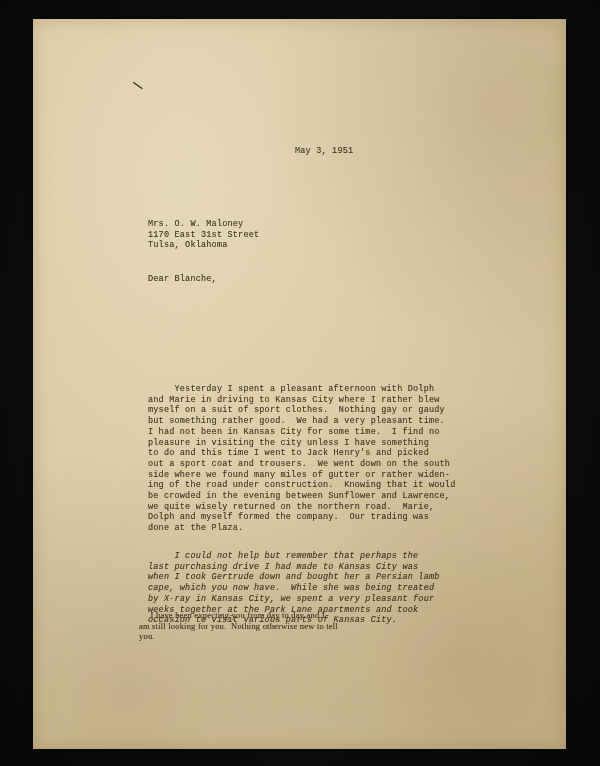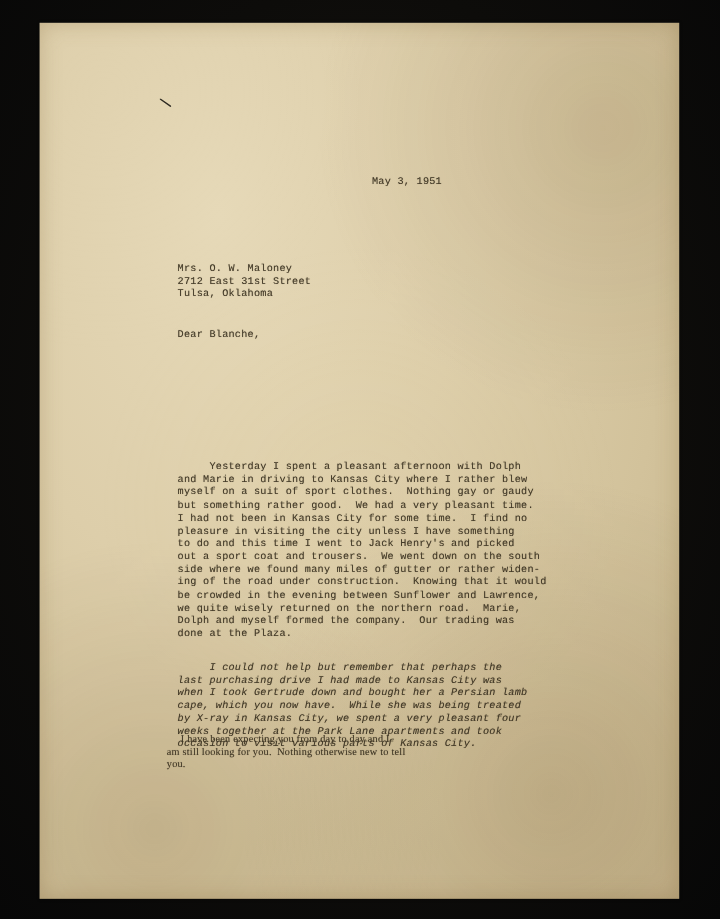--- a/index.html
+++ b/index.html
@@ -60,21 +60,21 @@
   .blk {
     position: absolute;
     white-space: pre;
     font-family: "Liberation Mono", monospace;
     font-size: 8.5px;
     line-height: 10.7px;
     letter-spacing: 0.2px;
     color: #443b29;
     text-shadow: 0 0 0.6px rgba(60,50,30,0.45);
   }
-  #date-line { left: 277px; top: 127px; text-align: center; }
+  #date-line { left: 262px; top: 127px; text-align: center; }
   #addressee { left: 115px; top: 200px; }
   #salutation { left: 115px; top: 255px; }
   #para-1 { left: 115px; top: 272px; }
   #para-2 { left: 115px; top: 341px; margin-top: 24px; }
   #para-3 { left: 115px; top: 532px; font-style: italic; }
   #para-4 { left: 106px; top: 591px; font-family: Liberation Serif, serif; }
 
   .tick {
     position: absolute;
     left: 100px;
@@ -95,21 +95,21 @@
     <div class="page-edge"></div>
 
     <div class="tick">
       <svg width="12" height="9" viewBox="0 0 12 9">
         <path d="M0.5 0.5 L9 6.5" stroke="#2e2a22" stroke-width="1.2" fill="none" stroke-linecap="round"></path>
       </svg>
     </div>
 
     <div class="blk" id="date-line">May 3, 1951</div>
     <div class="blk" id="addressee">Mrs. O. W. Maloney
-2712 East 31st Street
+1170 East 31st Street
 Tulsa, Oklahoma</div>
     <div class="blk" id="salutation">Dear Blanche,</div>
     <div class="blk" id="para-2">     Yesterday I spent a pleasant afternoon with Dolph
 and Marie in driving to Kansas City where I rather blew
 myself on a suit of sport clothes.  Nothing gay or gaudy
 but something rather good.  We had a very pleasant time.
 I had not been in Kansas City for some time.  I find no
 pleasure in visiting the city unless I have something
 to do and this time I went to Jack Henry's and picked
 out a sport coat and trousers.  We went down on the south

